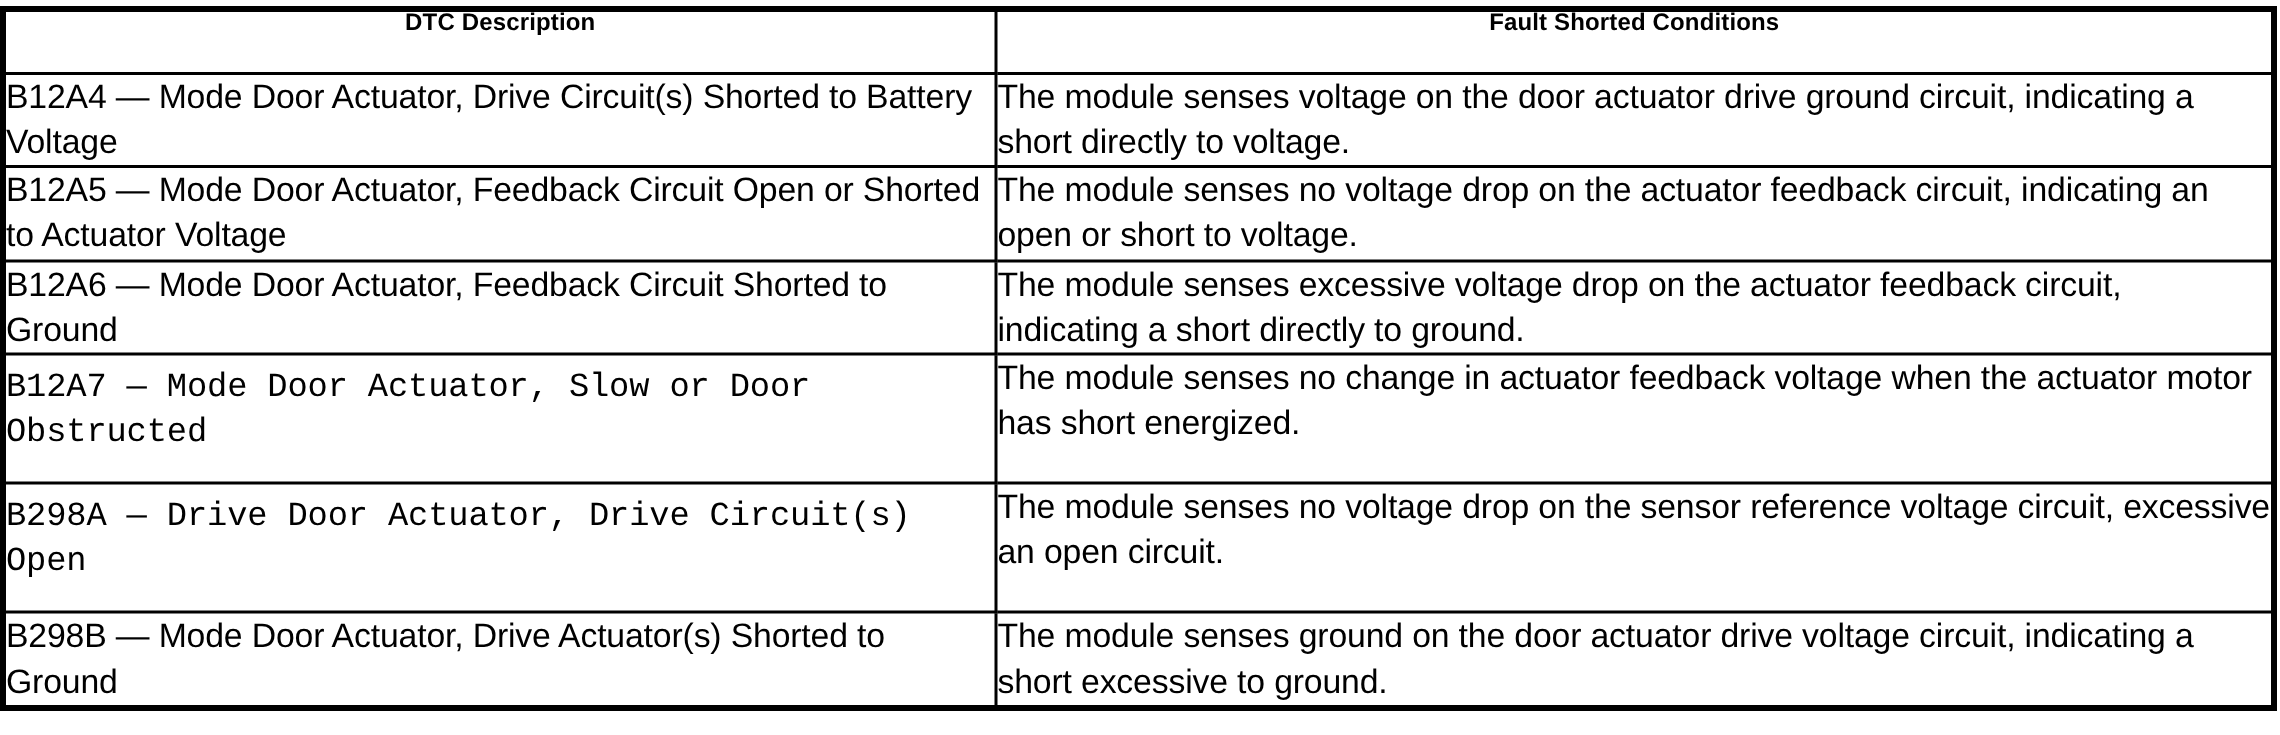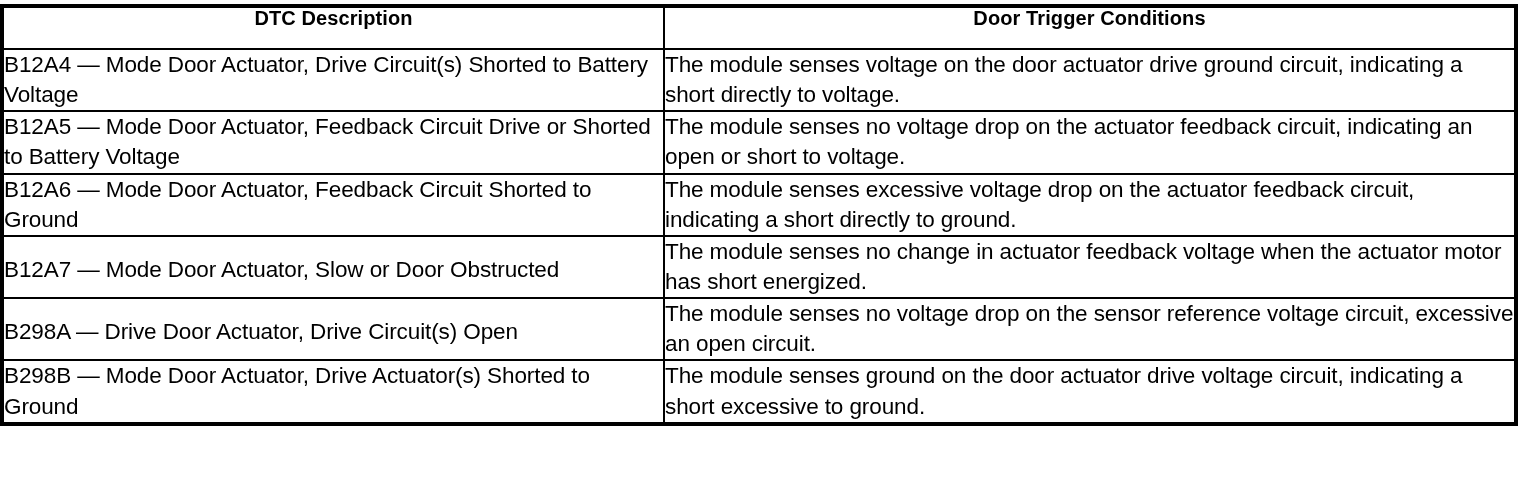--- a/index.html
+++ b/index.html
@@ -39,21 +39,21 @@
   table.dtc-table th,
   table.dtc-table td {
     border: 2px solid #000000;
     padding: 0;
     vertical-align: top;
     background: #ffffff;
   }
 
   th.head-cell {
     text-align: center;
-    font-size: 20px;
+    font-size: 16px;
     font-weight: bold;
     line-height: 1.0;
     height: 40px;
     padding: 9px 6px 8px 6px;
     letter-spacing: 0.1px;
     vertical-align: middle;
   }
 
   td.cell {
     font-size: 22.5px;
@@ -68,57 +68,58 @@
   }
   td.cell-cond {
     padding: 9px 10px 9px 7px;
     margin-top: 31px;
   }
 
   
   td.cell-dtc.v-center {
     vertical-align: middle;
     padding-top: 6px;
-    padding-bottom: 0;
+    padding-bottom: 18px;
+    font-family: Liberation Mono, monospace;
   }
 
   .cell-text {
     display: block;
     white-space: pre-line;
   }
 </style>
 </head>
 <body>
 
 <div id="table-wrap">
   <table class="dtc-table">
     <colgroup>
       <col class="col-dtc">
       <col class="col-cond">
     </colgroup>
     <thead>
       <tr>
         <th class="head-cell">DTC Description</th>
-        <th class="head-cell">Door Trigger Conditions</th>
+        <th class="head-cell">Fault Shorted Conditions</th>
       </tr>
     </thead>
     <tbody>
 
       <tr>
         <td class="cell cell-dtc">
           <span class="cell-text">B12A4 — Mode Door Actuator, Drive Circuit(s) Shorted to Battery Voltage</span>
         </td>
         <td class="cell cell-cond">
           <span class="cell-text">The module senses voltage on the door actuator drive ground circuit, indicating a short directly to voltage.</span>
         </td>
       </tr>
 
       <tr>
         <td class="cell cell-dtc">
-          <span class="cell-text">B12A5 — Mode Door Actuator, Feedback Circuit Drive or Shorted to Battery Voltage</span>
+          <span class="cell-text">B12A5 — Mode Door Actuator, Feedback Circuit Open or Shorted to Actuator Voltage</span>
         </td>
         <td class="cell cell-cond">
           <span class="cell-text">The module senses no voltage drop on the actuator feedback circuit, indicating an open or short to voltage.</span>
         </td>
       </tr>
 
       <tr>
         <td class="cell cell-dtc">
           <span class="cell-text">B12A6 — Mode Door Actuator, Feedback Circuit Shorted to Ground</span>
         </td>

